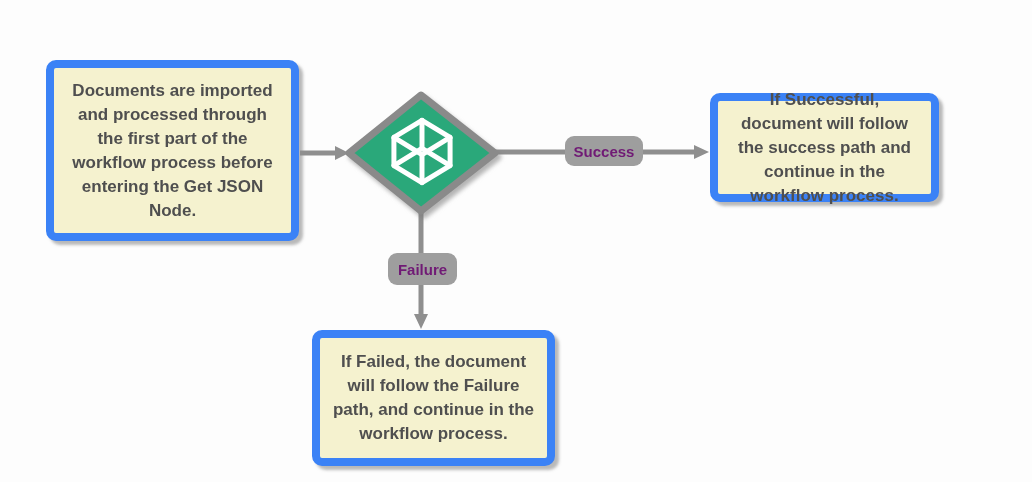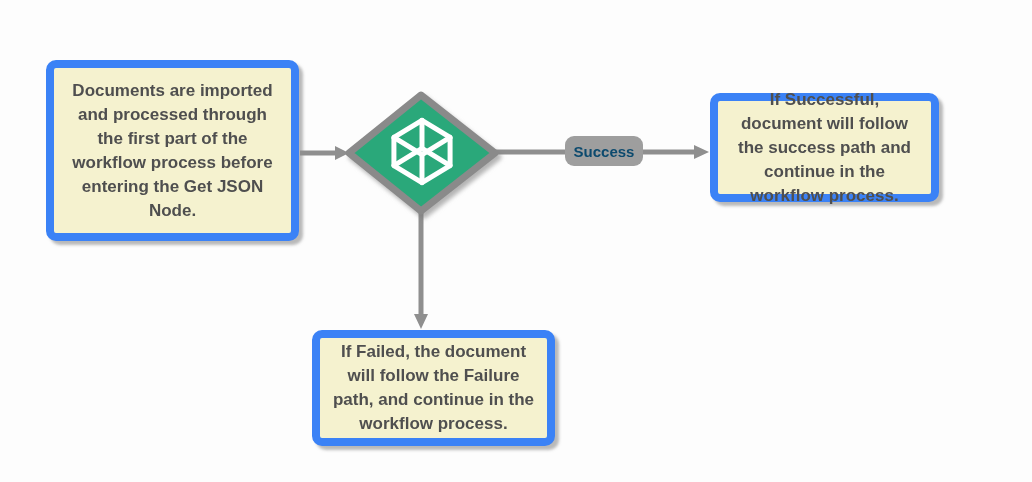--- a/index.html
+++ b/index.html
@@ -21,27 +21,27 @@
     text-align:center;
     color:#4f4f4f;
     font-weight:bold;
     font-size:17px;
     line-height:24px;
     padding:6px 12px;
   }
   .note-box .txt{width:100%;}
   #box-left  {left:46px;  top:60px;  width:253px; height:181px;}
   #box-right {left:710px; top:93px;  width:229px; height:109px;}
-  #box-bottom{left:312px; top:330px; width:243px; height:116px;}
+  #box-bottom{left:312px; top:330px; width:243px; height:136px;}
 
   .edge-label{
     position:absolute;
     box-sizing:border-box;
     background:#9e9e9e;
-    color:#0c4a6e;
+    color:#701a75;
     font-weight:bold;
     font-size:15px;
     border-radius:9px;
     display:flex;align-items:center;justify-content:center;
     z-index:3;
   }
   #label-success{left:565px; top:136px; width:78px; height:30px;}
   #label-failure{left:388px; top:253px; width:69px; height:32px;}
 
   #connectors{position:absolute;left:0;top:0;z-index:1;}
@@ -86,20 +86,23 @@
         <line x1="86" y1="32" x2="50" y2="54"></line>
         <line x1="50" y1="46" x2="14" y2="68"></line>
         <line x1="50" y1="46" x2="86" y2="68"></line>
       </g>
     </svg>
   </div>
 
   <div class="edge-label" id="label-success">
     <span>Success</span>
   </div>
+  <div class="edge-label" id="label-failure">
+    <span>Failure</span>
+  </div>
 
   <div class="note-box" id="box-right">
     <div class="txt">If Successful, document will follow the success path and continue in the workflow process.</div>
   </div>
 
   <div class="note-box" id="box-bottom">
     <div class="txt">If Failed, the document will follow the Failure path, and continue in the workflow process.</div>
   </div>
 
 </div>

